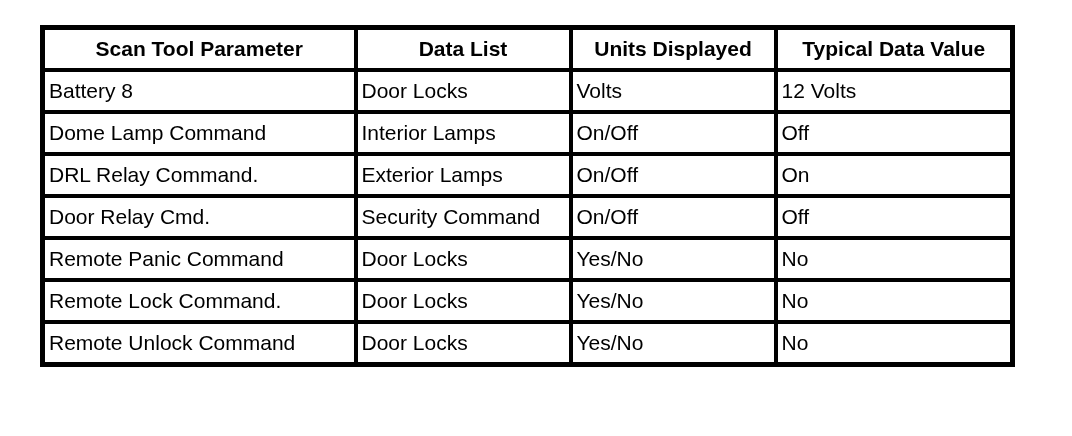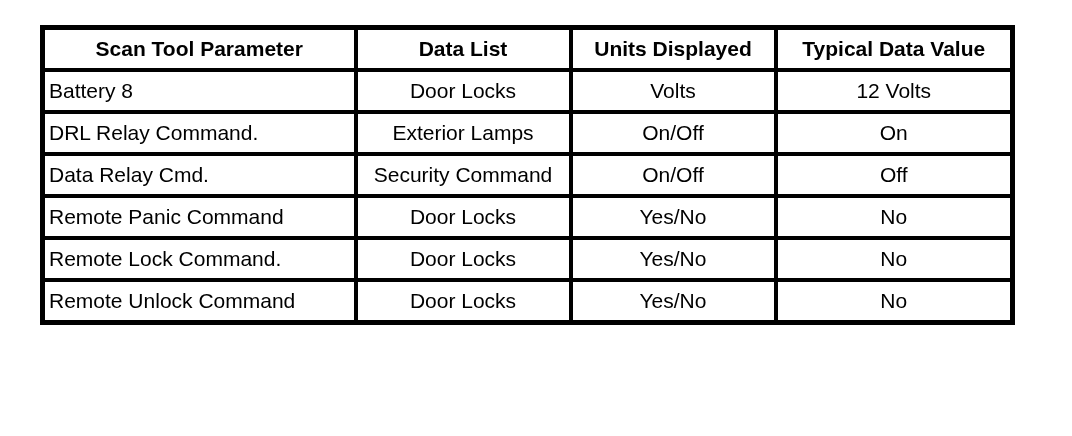--- a/index.html
+++ b/index.html
@@ -40,21 +40,21 @@
   }
   td.section-title {
     font-weight: bold;
     text-align: center;
   }
   td.left {
     text-align: left;
     padding-left: 7px;
   }
   td.center {
-    text-align: center;
+    text-align: left;
   }
   col.c1 { width: 313px; }
   col.c2 { width: 215px; }
   col.c3 { width: 205px; }
   col.c4 { width: 237px; }
 </style>
 </head>
 <body>
 
 <table class="scan-table">
@@ -73,27 +73,33 @@
     </tr>
   </thead>
   <tbody>
     <tr>
       <td class="left">Battery 8</td>
       <td class="center">Door Locks</td>
       <td class="center">Volts</td>
       <td class="center">12 Volts</td>
     </tr>
     <tr>
+      <td class="left">Dome Lamp Command</td>
+      <td class="center">Interior Lamps</td>
+      <td class="center">On/Off</td>
+      <td class="center">Off</td>
+    </tr>
+    <tr>
       <td class="left">DRL Relay Command.</td>
       <td class="center">Exterior Lamps</td>
       <td class="center">On/Off</td>
       <td class="center">On</td>
     </tr>
     <tr>
-      <td class="left">Data Relay Cmd.</td>
+      <td class="left">Door Relay Cmd.</td>
       <td class="center">Security Command</td>
       <td class="center">On/Off</td>
       <td class="center">Off</td>
     </tr>
     <tr>
       <td class="left">Remote Panic Command</td>
       <td class="center">Door Locks</td>
       <td class="center">Yes/No</td>
       <td class="center">No</td>
     </tr>

